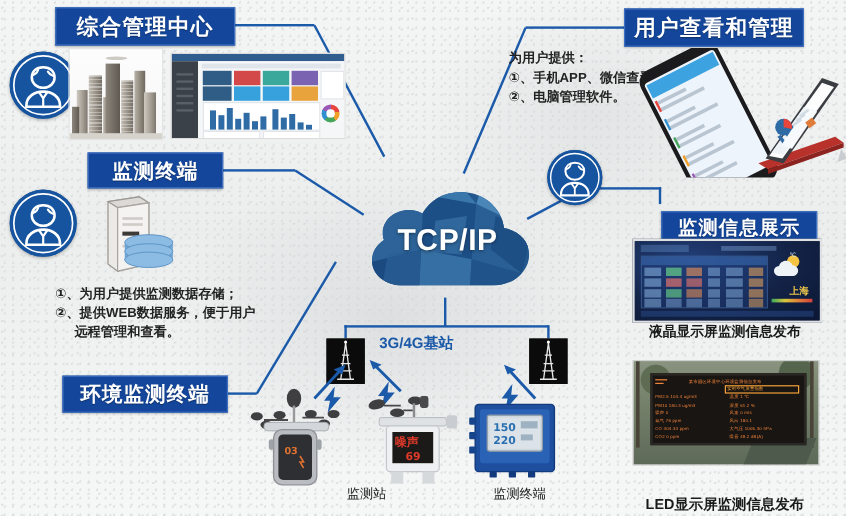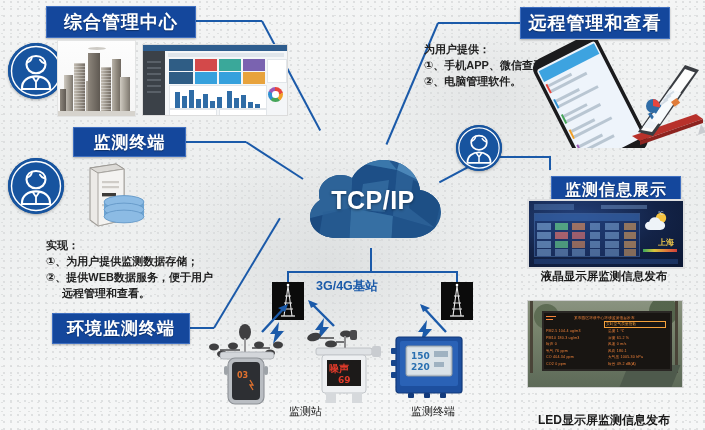--- a/index.html
+++ b/index.html
@@ -123,21 +123,21 @@
   <div class="ln lnv abs" style="left:549px;top:156px;height:14px;"></div>
 
   <div class="ln lnv abs" style="left:370px;top:248px;height:24px;"></div>
   <div class="ln lnh abs" style="left:287px;top:271px;width:170px;"></div>
   <div class="ln lnv abs" style="left:287px;top:271px;height:11px;"></div>
   <div class="ln lnv abs" style="left:456px;top:271px;height:11px;"></div>
 
   <div class="banner b1">综合管理中心</div>
   <div class="banner b2">监测终端</div>
   <div class="banner b3">环境监测终端</div>
-  <div class="banner b4">远程管理和查看</div>
+  <div class="banner b4">用户查看和管理</div>
   <div class="banner b5">监测信息展示</div>
 
   <div class="person abs" style="left:8px;top:43px;width:56px;height:56px;">
     <svg viewBox="0 0 56 56">
       <circle cx="28" cy="28" r="28" fill="#17549f"></circle>
       <circle cx="28" cy="28" r="24.5" fill="none" stroke="#ffffff" stroke-width="1.4"></circle>
       <path d="M28 13c6 0 9.5 3.6 9.5 8.6 0 4.6-3.9 8.6-9.5 8.6s-9.5-4-9.5-8.6C18.5 16.6 22 13 28 13z" fill="none" stroke="#fff" stroke-width="2.1"></path>
       <path d="M19.5 19.5c3-1.3 4.2-3.6 4.4-5.2M36.5 20.3c-2-.5-3.6-1.9-4.6-3.6" fill="none" stroke="#fff" stroke-width="1.8" stroke-linecap="round"></path>
       <path d="M14 45c0-7.3 6.3-11.6 14-11.6S42 37.7 42 45v1H14z" fill="none" stroke="#fff" stroke-width="2.2"></path>
       <path d="M24.5 33.8 28 39l3.5-5.2M28 39v7" fill="none" stroke="#fff" stroke-width="1.8"></path>
@@ -229,21 +229,20 @@
       <rect x="26" y="44" width="17" height="2.2" fill="#cfccc7"></rect>
       <ellipse cx="48" cy="42" rx="20" ry="6.4" fill="#7fb0dc"></ellipse>
       <path d="M28 42v14c0 3.5 9 6.4 20 6.4s20-2.9 20-6.4V42z" fill="#6ca4d4"></path>
       <ellipse cx="48" cy="42" rx="20" ry="6.4" fill="#8cbbe4" stroke="#5f94c4" stroke-width=".8"></ellipse>
       <ellipse cx="48" cy="49.5" rx="20" ry="6.4" fill="#8cbbe4" stroke="#5f94c4" stroke-width=".8"></ellipse>
       <ellipse cx="48" cy="56.5" rx="20" ry="6.4" fill="#8cbbe4" stroke="#5f94c4" stroke-width=".8"></ellipse>
     </svg>
   </div>
 
   <div class="txt" style="left:46px;top:237px;">
-    <div class="ln2">实现：</div>
     <div class="ln2">①、为用户提供监测数据存储；</div>
     <div class="ln2">②、提供WEB数据服务，便于用户</div>
     <div class="ln2 ind">远程管理和查看。</div>
   </div>
 
   <div class="txt" style="left:424px;top:41px;">
     <div class="ln2">为用户提供：</div>
     <div class="ln2">①、手机APP、微信查看；</div>
     <div class="ln2">②、电脑管理软件。</div>
   </div>

